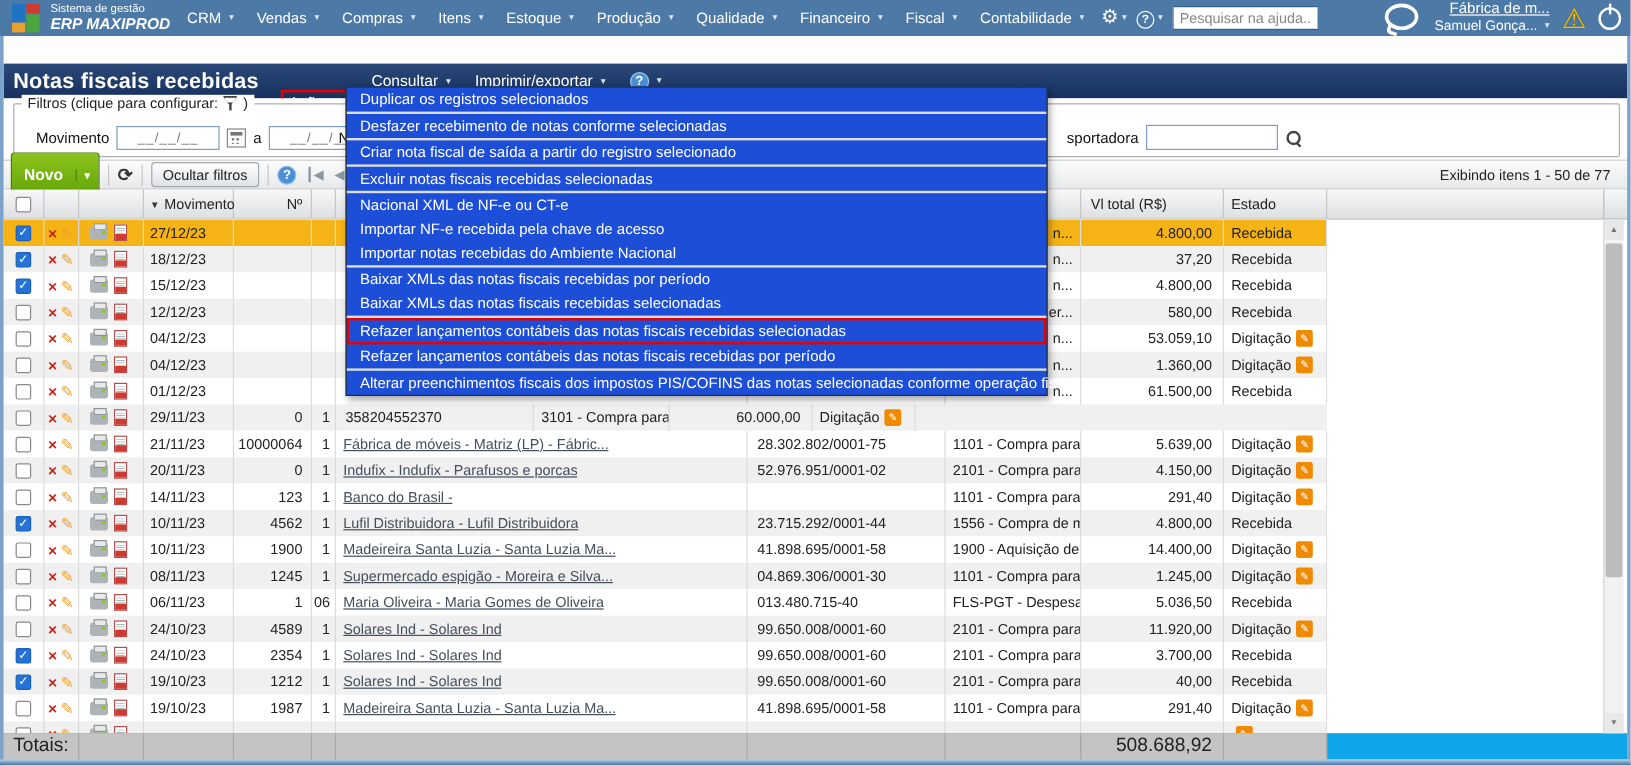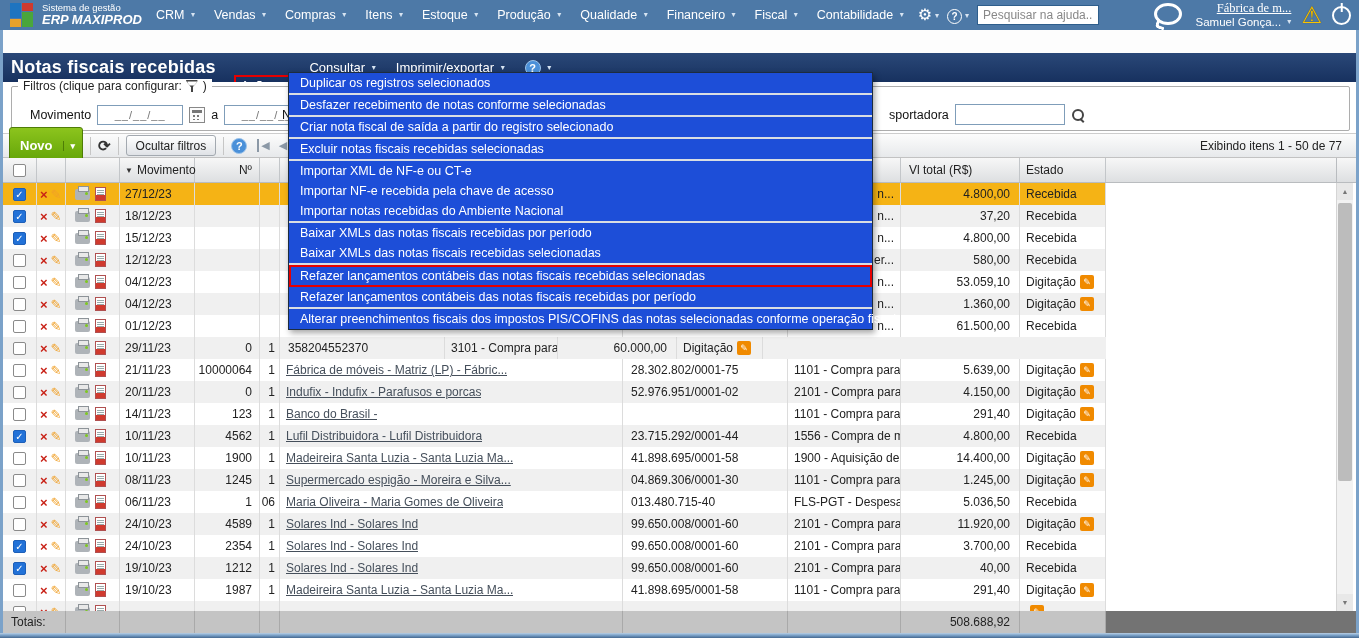--- a/index.html
+++ b/index.html
@@ -24,21 +24,21 @@
   .nav-right { display:flex; align-items:center; margin-left:14px; gap:8px; }
   .gear { font-size:16px; line-height:16px; }
   .nav-help { display:inline-flex; width:15px; height:15px; border:1.5px solid #fff; border-radius:50%; align-items:center; justify-content:center; font-size:10px; font-weight:bold; }
   .nav-search { width:122px; height:20px; border:1px solid #2e5e8c; font-size:12px; padding:0 5px; color:#333; background:#fff; }
   .nav-search::placeholder { color:#888; }
   .nav-far { position:absolute; right:8px; top:0; height:30px; display:flex; align-items:center; gap:10px; }
   .chat { position:relative; width:34px; height:26px; }
   .chat .bub { position:absolute; left:2px; top:1px; width:28px; height:22px; border:3px solid #fff; border-radius:50%; }
   .chat .tail { position:absolute; left:4px; bottom:-1px; width:9px; height:9px; border-left:3px solid #fff; border-bottom:3px solid #fff; transform:skew(-18deg,18deg); background:transparent; border-radius:0 0 0 4px; }
   .acct { text-align:right; line-height:13px; }
-  .acct .co { font-size:12.5px; text-decoration:underline; cursor:pointer;font-family:Liberation Serif, serif; }
+  .acct .co { font-size:12.5px; text-decoration:underline; cursor:pointer; }
   .acct .us { font-size:11.5px; }
   .warn { font-size:23px; color:#f8c301; line-height:24px; text-shadow:0 0 1px #5d4a00; }
   .power { position:relative; width:19px; height:19px; border:2.5px solid #fff; border-radius:50%; }
   .power::after { content:""; position:absolute; left:50%; top:-5px; width:2.5px; height:9px; background:#fff; transform:translateX(-50%); }
 
   
   .frame-l,.frame-r { position:absolute; top:30px; bottom:0; width:3px; background:#7ba2c9; z-index:40; }
   .frame-l { left:0; } .frame-r { right:0; }
   .frame-b { position:absolute; left:0; right:0; bottom:0; height:5px; background:linear-gradient(#b9cfe4,#7ba2c9 45%,#45688f); z-index:41; }
 
@@ -112,21 +112,21 @@
   .printer-icon { position:relative; width:15px; height:11px; background:#aeb3b8; border-radius:2px; cursor:pointer; }
   .printer-icon::before { content:""; position:absolute; left:3px; top:-3px; width:9px; height:4px; background:#e9e9e9; border:1px solid #8d9398; }
   .printer-icon::after { content:""; position:absolute; right:2px; top:3px; width:3px; height:3px; border-radius:50%; background:#7ec820; }
   .pdf-icon { position:relative; width:11px; height:14px; background:#fff; border:1px solid #b05050; cursor:pointer; }
   .pdf-icon::before { content:""; position:absolute; left:1px; top:2px; width:7px; height:5px; background:linear-gradient(#9aa 1px,transparent 1px) 0 0/7px 2px; }
   .pdf-icon::after { content:""; position:absolute; left:0; bottom:0; width:100%; height:5px; background:#d03a2e; }
   .pessoa-link { color:#454f5b; text-decoration:underline; cursor:pointer; overflow:hidden; text-overflow:ellipsis; white-space:nowrap; }
   .edit-badge { width:14px; height:14px; border-radius:2px; background:#f08a00; color:#fff; font-size:9px; display:inline-flex; align-items:center; justify-content:center; cursor:pointer; flex:0 0 auto; }
 
   
-  .totals { position:absolute; left:3px; right:3px; top:611px; height:22px; background:#737373; display:flex; font-size:12px; color:#222; }
+  .totals { position:absolute; left:3px; right:3px; top:611px; height:22px; background:#0ea5e9; display:flex; font-size:16px; color:#222; }
   .totals .tc { background:#c4c4c4; border-right:1px solid #a9a9a9; display:flex; align-items:center; }
   .t-label { width:63px; padding-left:8px; }
   .t-sp1 { width:54px; } .t-sp2 { width:75px; } .t-sp3 { width:65px; } .t-sp4 { width:20px; }
   .t-sp5 { width:343px; } .t-sp6 { width:165px; } .t-sp7 { width:113px; }
   .t-vl { width:119px; justify-content:flex-end; padding-right:9px; }
   .t-estado { width:86px; }
 
   
   .vscroll { position:absolute; left:1336px; top:158px; width:17px; height:453px; }
   .vs-cap { height:25px; background:linear-gradient(#f7f7f7,#dddfe1); border-left:1px solid #b9bcbf; border-bottom:1px solid #b9bcbf; }
@@ -815,21 +815,21 @@
 
   <div class="dropdown">
       <div class="dd-item">Duplicar os registros selecionados</div>
       <div class="dd-sep"></div>
       <div class="dd-item">Desfazer recebimento de notas conforme selecionadas</div>
       <div class="dd-sep"></div>
       <div class="dd-item">Criar nota fiscal de saída a partir do registro selecionado</div>
       <div class="dd-sep"></div>
       <div class="dd-item">Excluir notas fiscais recebidas selecionadas</div>
       <div class="dd-sep"></div>
-      <div class="dd-item">Importar XML de NF-e ou CT-e</div>
+      <div class="dd-item">Nacional XML de NF-e ou CT-e</div>
       <div class="dd-item">Importar NF-e recebida pela chave de acesso</div>
       <div class="dd-item">Importar notas recebidas do Ambiente Nacional</div>
       <div class="dd-sep"></div>
       <div class="dd-item">Baixar XMLs das notas fiscais recebidas por período</div>
       <div class="dd-item">Baixar XMLs das notas fiscais recebidas selecionadas</div>
       <div class="dd-sep"></div>
       <div class="dd-item highlighted">Refazer lançamentos contábeis das notas fiscais recebidas selecionadas</div>
       <div class="dd-item">Refazer lançamentos contábeis das notas fiscais recebidas por período</div>
       <div class="dd-sep"></div>
       <div class="dd-item">Alterar preenchimentos fiscais dos impostos PIS/COFINS das notas selecionadas conforme operação fiscal</div>

